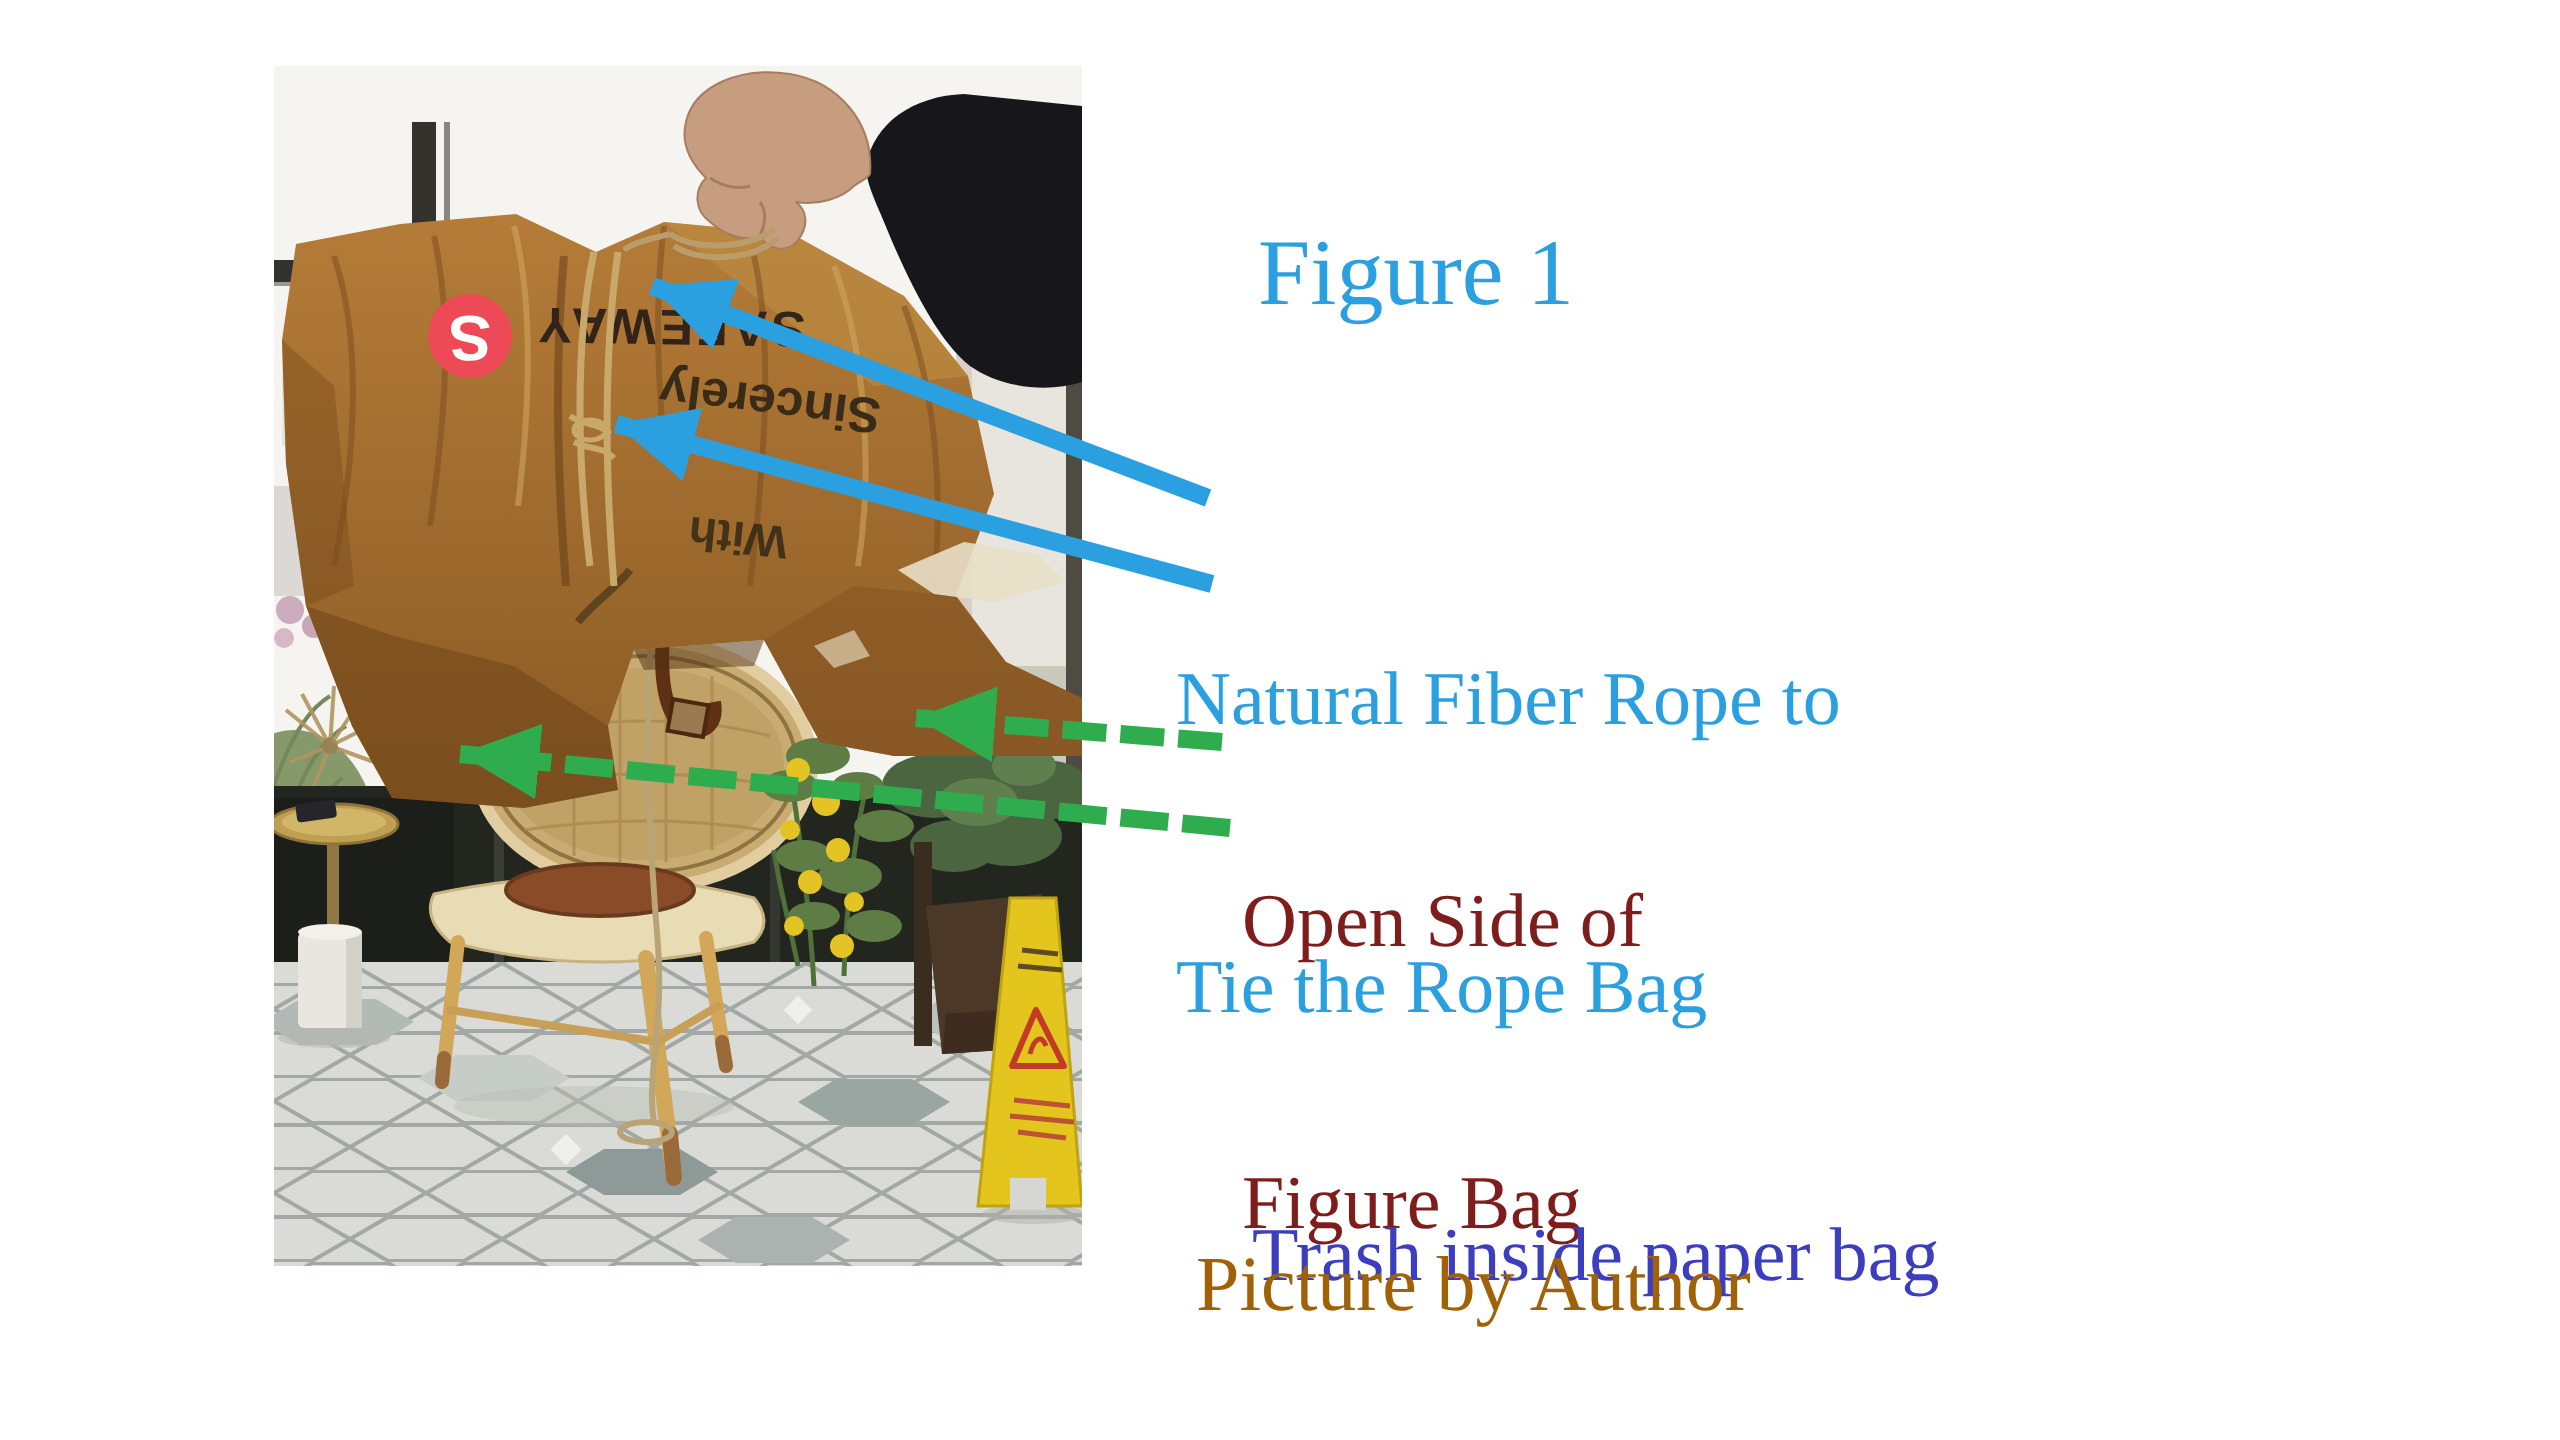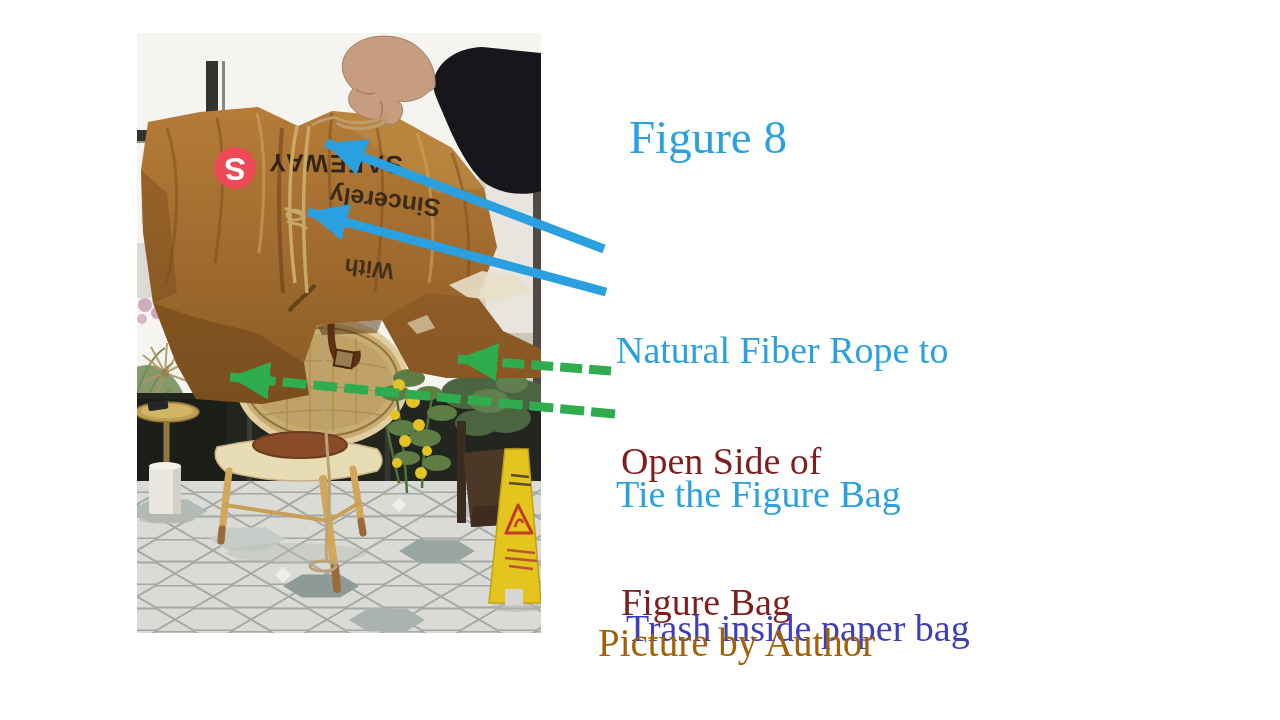--- a/index.html
+++ b/index.html
@@ -3,21 +3,21 @@
 <meta charset="utf-8">
 <style>
   html,body{margin:0;padding:0;background:#ffffff;}
   body{width:1280px;height:720px;overflow:hidden;position:relative;
        font-family:"Liberation Serif","DejaVu Serif",serif;}
   .slide{position:absolute;inset:0;background:#ffffff;}
   .photo{position:absolute;left:137px;top:33px;width:404px;height:600px;}
   .overlay{position:absolute;left:0;top:0;width:1280px;height:720px;pointer-events:none;}
   .txt{position:absolute;white-space:pre;}
   .figure-label{left:629px;top:110px;font-size:47px;color:#2ba0e0;}
-  .rope-callout{left:616px;top:230px;font-size:38px;line-height:48px;color:#2ba0e0;}
+  .rope-callout{left:588px;top:230px;font-size:38px;line-height:48px;color:#2ba0e0;}
   .openside-callout{left:621px;top:344px;font-size:38px;line-height:47px;color:#7f1d1d;}
   .caption-note{left:626px;top:506px;font-size:38px;line-height:49px;color:#3d3dc0;}
   .credit-note{left:598px;top:620px;font-size:39px;color:#a16207;}
 </style>
 </head>
 <body>
 
 <div class="slide">
 
   <svg class="photo" viewBox="0 0 404 600" aria-hidden="true">
@@ -245,25 +245,25 @@
       <marker id="ag" orient="auto" markerUnits="strokeWidth" markerWidth="4.6" markerHeight="4.2" refX="4.4" refY="2.1">
         <path d="M0,0 L4.4,2.1 L0,4.2 Z" fill="#2fad4e"></path>
       </marker>
     </defs>
     <line x1="604" y1="249" x2="326" y2="143" stroke="#2ba0e0" stroke-width="9" marker-end="url(#ab)"></line>
     <line x1="606" y1="292" x2="308" y2="212" stroke="#2ba0e0" stroke-width="9" marker-end="url(#ab)"></line>
     <line x1="611" y1="371" x2="458" y2="359" stroke="#2fad4e" stroke-width="9" stroke-dasharray="22 7" marker-end="url(#ag)"></line>
     <line x1="615" y1="414" x2="230" y2="377" stroke="#2fad4e" stroke-width="9" stroke-dasharray="24 7" marker-end="url(#ag)"></line>
   </svg>
 
-  <div class="txt figure-label">Figure 8</div>
+  <div class="txt figure-label">Figure 1</div>
 
   <div class="txt rope-callout">
     <div>Natural Fiber Rope to</div>
-    <div>Tie the Figure Bag</div>
+    <div>Tie the Rope Bag</div>
   </div>
 
   <div class="txt openside-callout">
     <div>Open Side of</div>
     <div>Figure Bag</div>
   </div>
 
   <div class="txt caption-note">
     <div>Trash inside paper bag</div>
     

